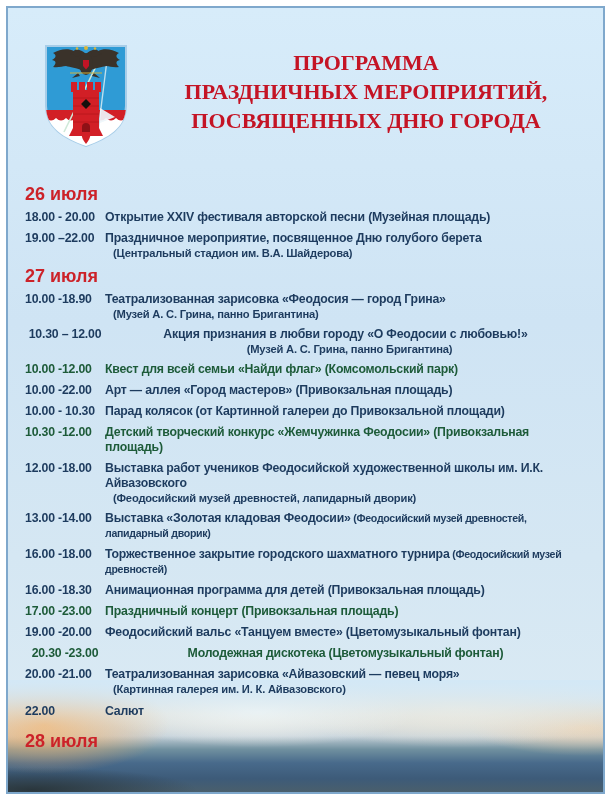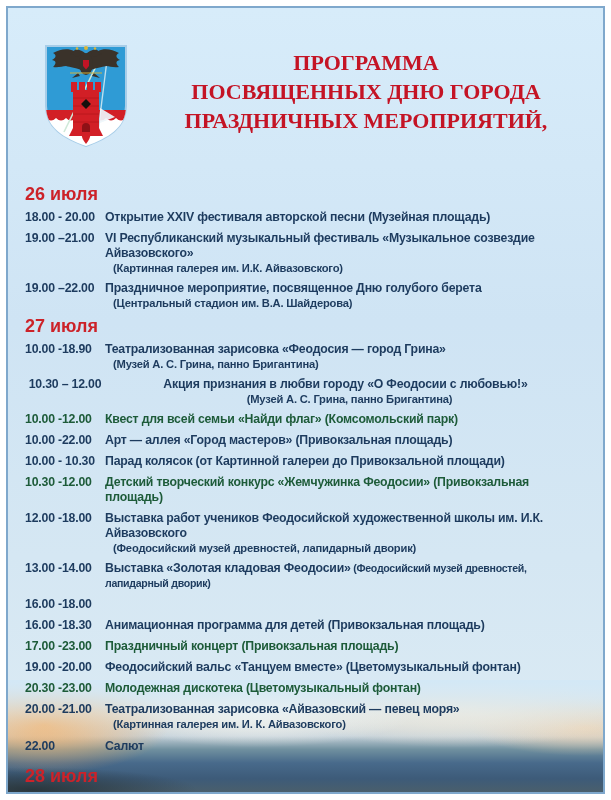--- a/index.html
+++ b/index.html
@@ -116,44 +116,37 @@
           <circle cx="46" cy="8" r="2" fill="#d8b63a"></circle>
           <circle cx="37" cy="8.5" r="1.3" fill="#d8b63a"></circle>
           <circle cx="55" cy="8.5" r="1.3" fill="#d8b63a"></circle>
           <path d="M43,20 h6 v6 l-3,3.4 l-3,-3.4 z" fill="#c41425"></path>
           <line x1="30" y1="33" x2="62" y2="33" stroke="#d8b63a" stroke-width="1.2" opacity="0.8"></line>
         </g>
       </svg>
 
       <div class="title">
         <div>ПРОГРАММА</div>
+        <div>ПРАЗДНИЧНЫХ МЕРОПРИЯТИЙ,</div>
         <div>ПОСВЯЩЕННЫХ ДНЮ ГОРОДА</div>
-        <div>ПРАЗДНИЧНЫХ МЕРОПРИЯТИЙ,</div>
       </div>
     </div>
 
     <div class="sections">
   <div class="section">
     <div class="section-date" style="color: rgb(204, 34, 41);">26 июля</div>
     <div>
   <div class="event" style="color: rgb(29, 59, 94);">
     <div class="event-main">
       <span class="event-time">18.00 - 20.00</span>
       <span class="event-title"><span>Открытие XXIV фестиваля авторской песни (Музейная площадь)</span></span>
     </div>
 
   </div>
 
-  <div class="event" style="color: rgb(29, 59, 94);">
-    <div class="event-main">
-      <span class="event-time">19.00 –21.00</span>
-      <span class="event-title"><span>VI Республиканский музыкальный фестиваль «Музыкальное созвездие Айвазовского»</span></span>
-    </div>
-    <div class="event-subline">(Картинная галерея им. И.К. Айвазовского)</div>
-  </div>
 
   <div class="event" style="color: rgb(29, 59, 94);">
     <div class="event-main">
       <span class="event-time">19.00 –22.00</span>
       <span class="event-title"><span>Праздничное мероприятие, посвященное Дню голубого берета</span></span>
     </div>
     <div class="event-subline">(Центральный стадион им. В.А. Шайдерова)</div>
   </div>
 </div>
   </div>
@@ -221,20 +214,21 @@
     <div class="event-main">
       <span class="event-time">13.00 -14.00</span>
       <span class="event-title"><span>Выставка  «Золотая кладовая Феодосии»</span><span class="event-venue-small"> (Феодосийский музей древностей,  лапидарный дворик)</span></span>
     </div>
 
   </div>
 
   <div class="event" style="color: rgb(29, 59, 94);">
     <div class="event-main">
       <span class="event-time">16.00 -18.00</span>
+      <span class="event-title"><span>Торжественное закрытие городского шахматного турнира</span><span class="event-venue-small"> (Феодосийский музей древностей)</span></span>
     </div>
 
   </div>
 
   <div class="event" style="color: rgb(29, 59, 94);">
     <div class="event-main">
       <span class="event-time">16.00 -18.30</span>
       <span class="event-title"><span>Анимационная программа для детей (Привокзальная площадь)</span></span>
     </div>
 
@@ -249,21 +243,21 @@
   </div>
 
   <div class="event" style="color: rgb(29, 59, 94);">
     <div class="event-main">
       <span class="event-time">19.00 -20.00</span>
       <span class="event-title"><span>Феодосийский вальс «Танцуем вместе» (Цветомузыкальный фонтан)</span></span>
     </div>
 
   </div>
 
-  <div class="event" style="color: rgb(29, 91, 57);">
+  <div class="event" style="color: rgb(29, 91, 57); text-align: center;">
     <div class="event-main">
       <span class="event-time">20.30 -23.00</span>
       <span class="event-title"><span>Молодежная дискотека (Цветомузыкальный фонтан)</span></span>
     </div>
 
   </div>
 
   <div class="event" style="color: rgb(29, 59, 94);">
     <div class="event-main">
       <span class="event-time">20.00 -21.00</span>

